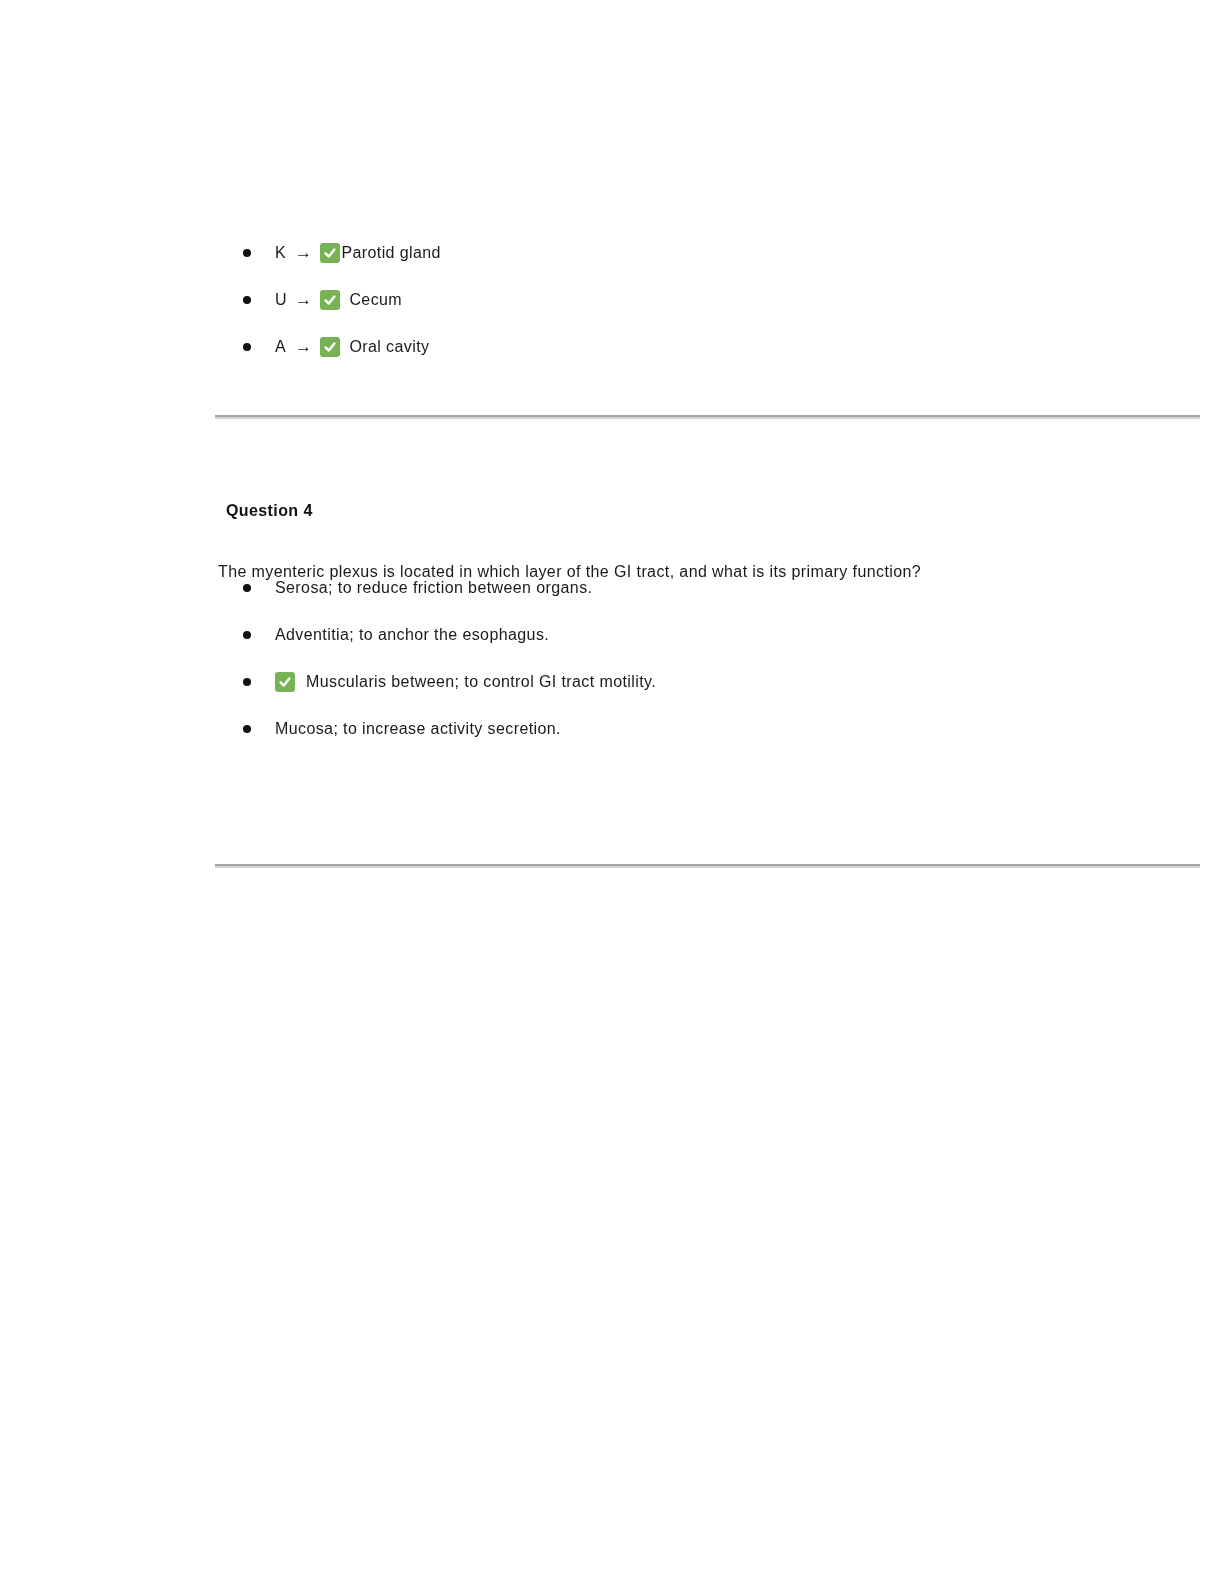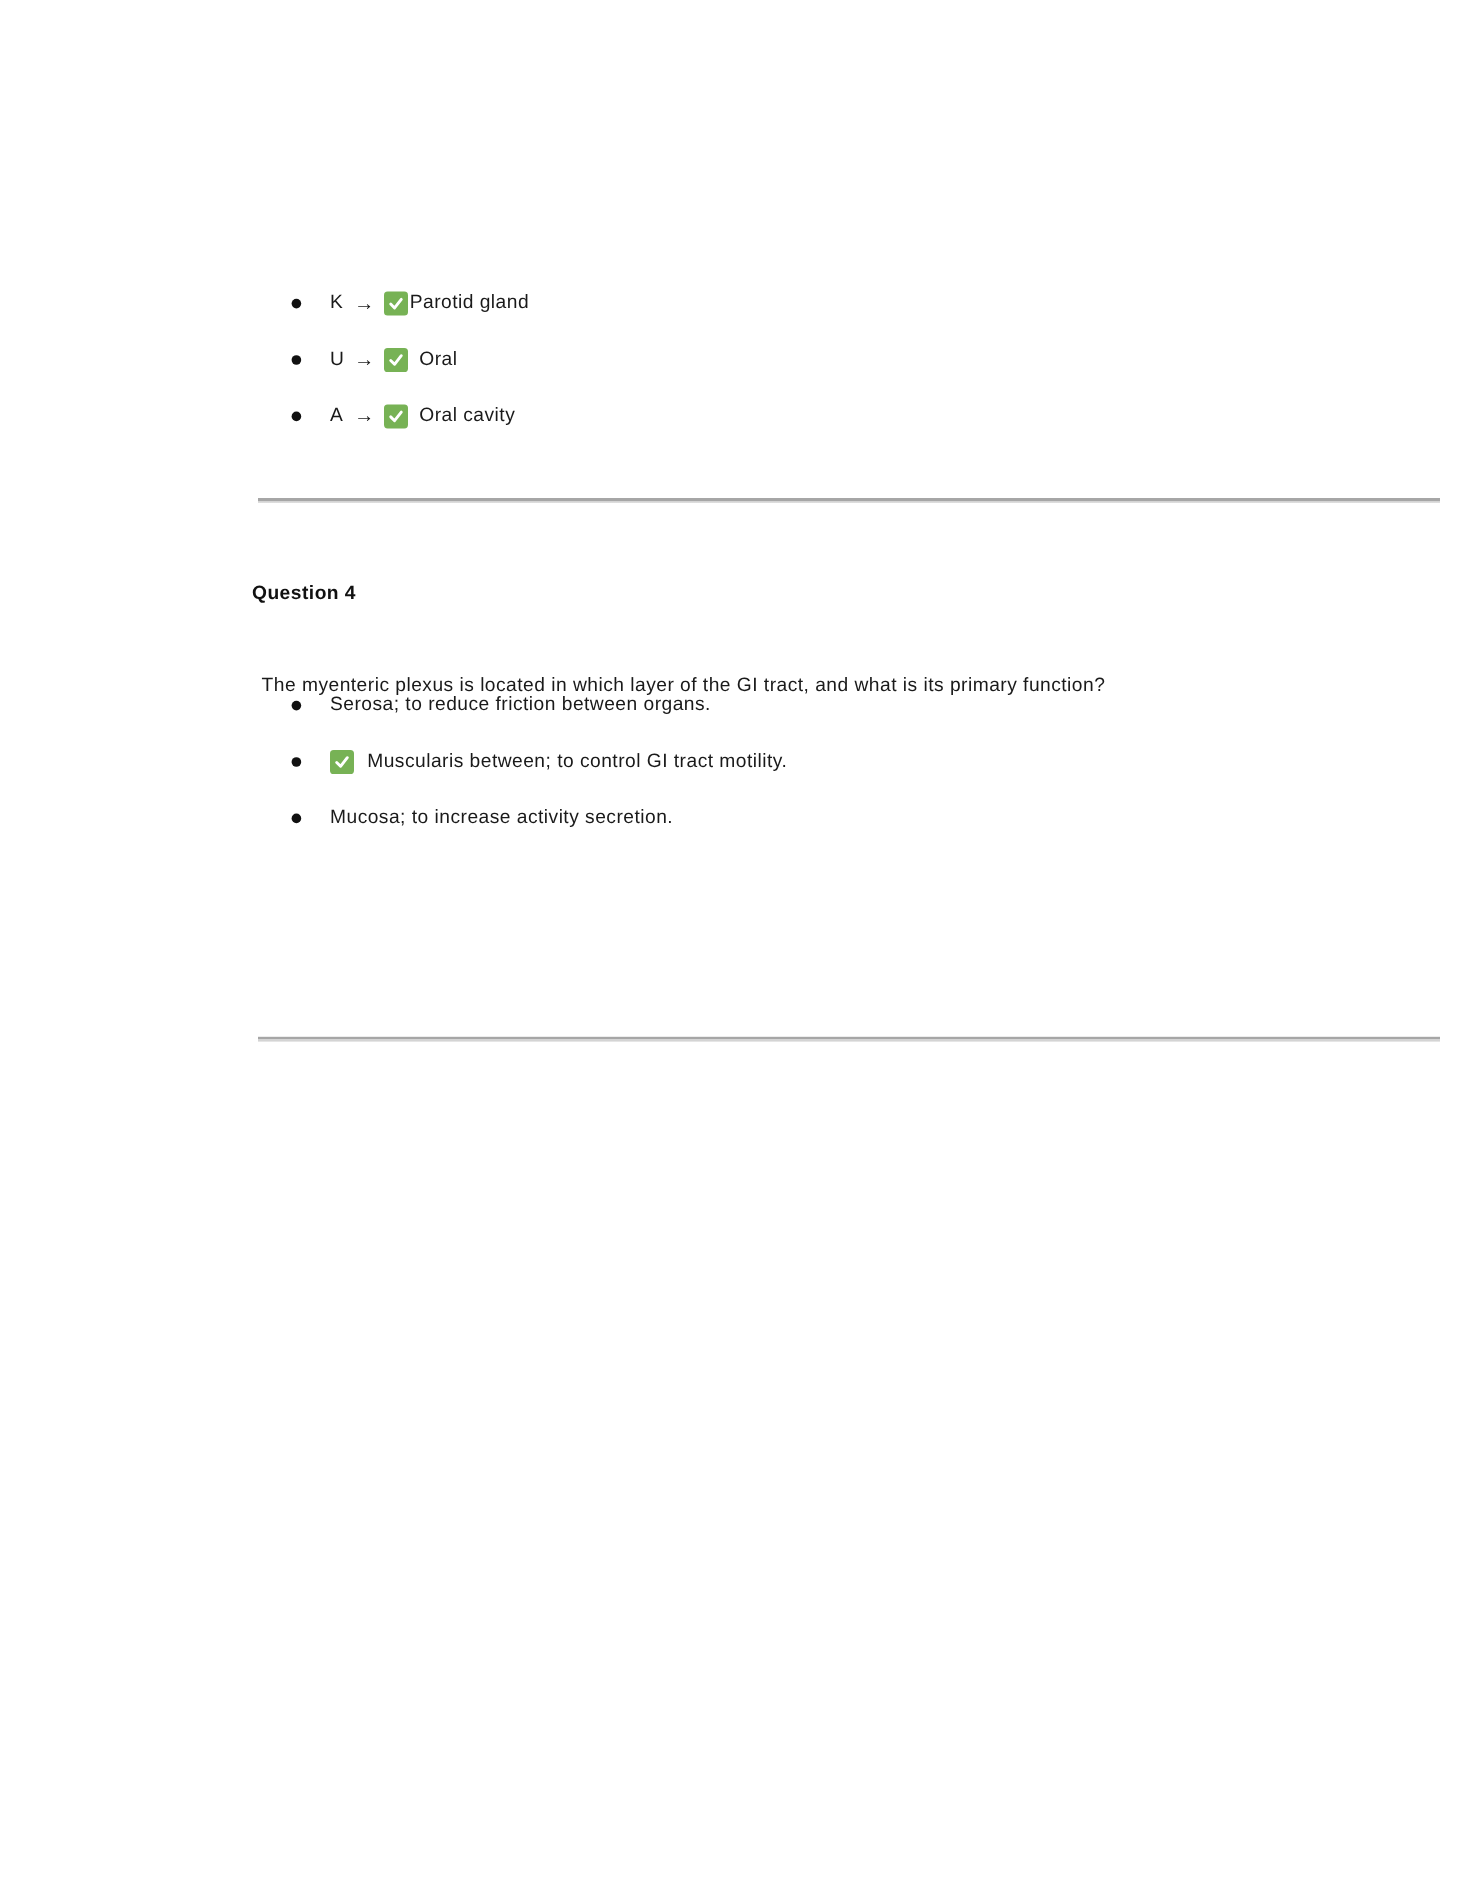--- a/index.html
+++ b/index.html
@@ -73,21 +73,21 @@
       var(--divider-dark, #a6a6a6) 55%,
       var(--divider-light, #d4d4d4) 55%,
       var(--divider-light, #d4d4d4) 100%);
   }
   .divider-1 { top: 415px; }
   .divider-2 { top: 864px; }
   .question-heading {
     position: absolute;
     left: 210px;
     top: 486px;
-    margin: 0;
+    margin: 16px;
     font-size: 16px;
     font-weight: bold;
     color: #111111;
   }
   .question-text {
     position: absolute;
     left: 208px;
     top: 553px;
     margin: 10px;
     font-size: 16px;
@@ -113,21 +113,21 @@
     </li>
     <li class="row">
       <span class="bullet"></span>
       <span class="match-key">U</span>
       <span class="arrow">→</span>
       <span class="check">
         <svg width="16" height="16" viewBox="0 0 20 20">
             <path d="M4.5 10.5 L8.5 14.5 L15.5 5.5" fill="none" stroke="#ffffff" stroke-width="3" stroke-linecap="round" stroke-linejoin="round"></path>
           </svg>
       </span>
-      <span class="match-answer">Oral</span>
+      <span class="match-answer">Cecum</span>
     </li>
     <li class="row">
       <span class="bullet"></span>
       <span class="match-key">A</span>
       <span class="arrow">→</span>
       <span class="check">
         <svg width="16" height="16" viewBox="0 0 20 20">
             <path d="M4.5 10.5 L8.5 14.5 L15.5 5.5" fill="none" stroke="#ffffff" stroke-width="3" stroke-linecap="round" stroke-linejoin="round"></path>
           </svg>
       </span>
@@ -141,20 +141,24 @@
 
   <p class="question-text">The myenteric plexus is located in which layer of the GI tract, and what is its primary function?</p>
 
   <ul class="plain options-list">
     <li class="row">
       <span class="bullet"></span>
       <span class="option-label">Serosa; to reduce friction between organs.</span>
     </li>
     <li class="row">
       <span class="bullet"></span>
+      <span class="option-label">Adventitia; to anchor the esophagus.</span>
+    </li>
+    <li class="row">
+      <span class="bullet"></span>
       <span class="check">
         <svg width="16" height="16" viewBox="0 0 20 20">
             <path d="M4.5 10.5 L8.5 14.5 L15.5 5.5" fill="none" stroke="#ffffff" stroke-width="3" stroke-linecap="round" stroke-linejoin="round"></path>
           </svg>
       </span>
       <span class="option-label">Muscularis between; to control GI tract motility.</span>
     </li>
     <li class="row">
       <span class="bullet"></span>
       <span class="option-label">Mucosa; to increase activity secretion.</span>

